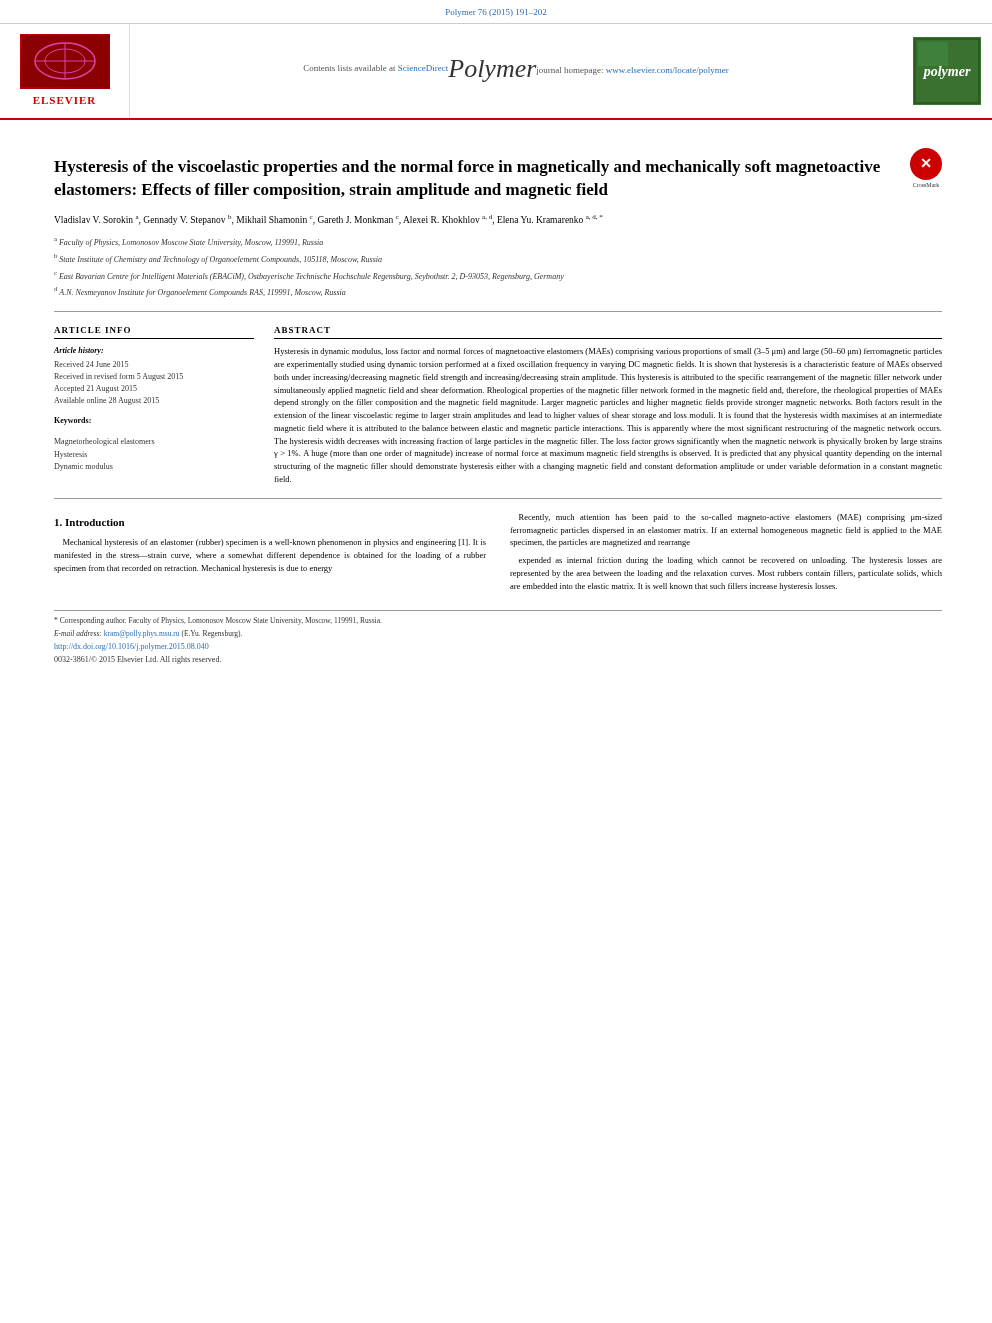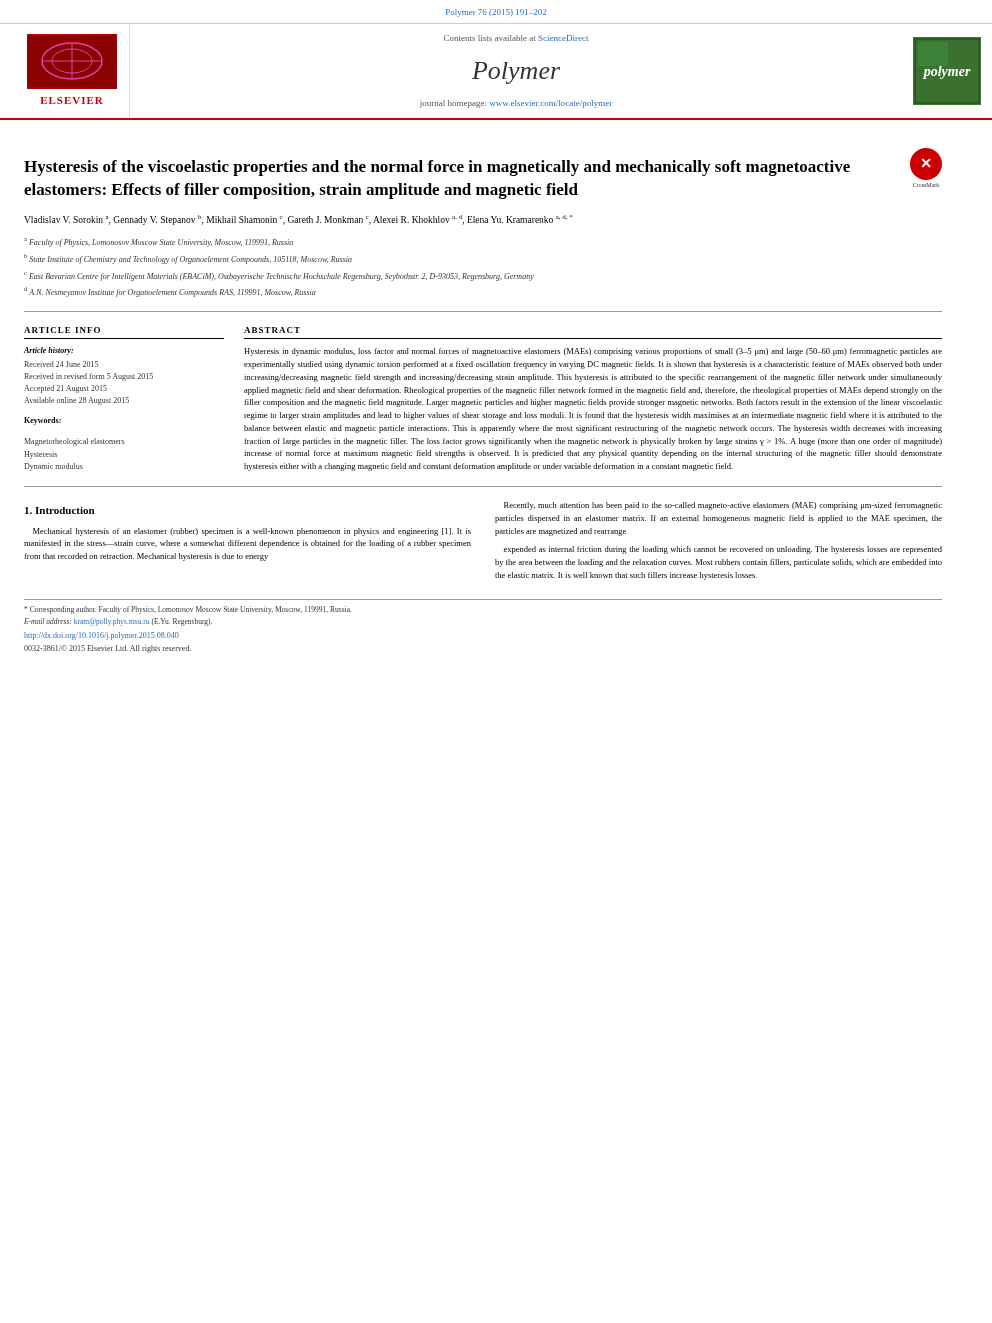--- a/index.html
+++ b/index.html
@@ -28,21 +28,21 @@
       display: flex;
       align-items: stretch;
       border-bottom: 2px solid #c00;
       margin: 0;
     }
     .journal-header-left {
       width: 130px;
       padding: 10px 12px;
       display: flex;
       align-items: center;
-      justify-content: flex-end;
+      justify-content: center;
       border-right: 1px solid #ddd;
     }
     .elsevier-logo {
       display: flex;
       flex-direction: column;
       align-items: center;
     }
     .elsevier-img {
       width: 90px;
       height: 55px;
@@ -57,23 +57,23 @@
     .elsevier-text {
       font-size: 11px;
       font-weight: bold;
       color: #c00;
       letter-spacing: 1px;
       margin-top: 4px;
     }
     .journal-header-center {
       flex: 1;
       display: flex;
-      flex-direction: column;
-      align-items: center;
-      justify-content: space-between;
+      flex-direction: row;
+      align-items: center;
+      justify-content: center;
       padding: 8px;
     }
     .sciencedirect-line {
       font-size: 9px;
       color: #555;
       margin-bottom: 4px;
     }
     .journal-name {
       font-size: 26px;
       font-style: italic;
@@ -99,21 +99,21 @@
       display: flex;
       flex-direction: column;
       align-items: center;
       justify-content: center;
       font-size: 10px;
       font-style: italic;
       font-weight: bold;
       color: #fff;
     }
     .main-content {
-      padding: 14px 50px 10px 24px;
+      padding: 14px 50px 10px 54px;
     }
     .article-title {
       font-size: 17px;
       font-weight: bold;
       color: #000;
       line-height: 1.35;
       margin-bottom: 10px;
       margin-top: 10px;
     }
     .crossmark {

